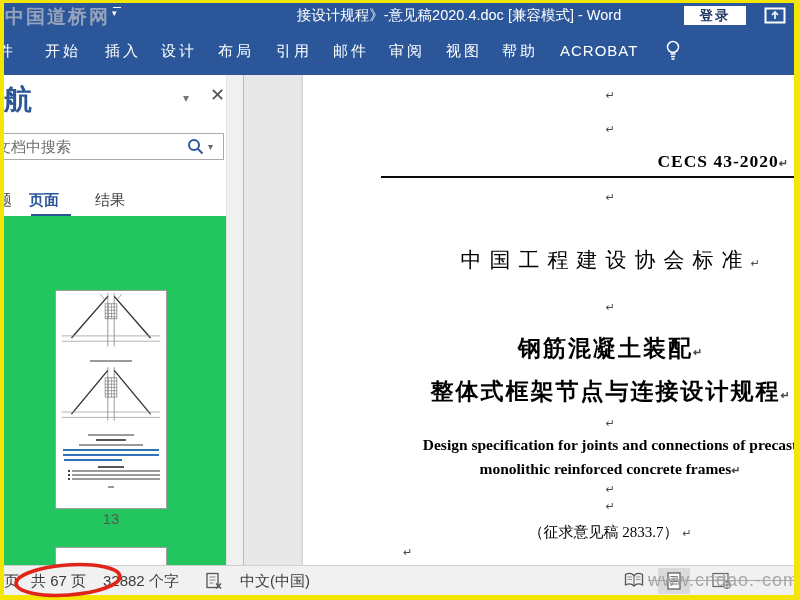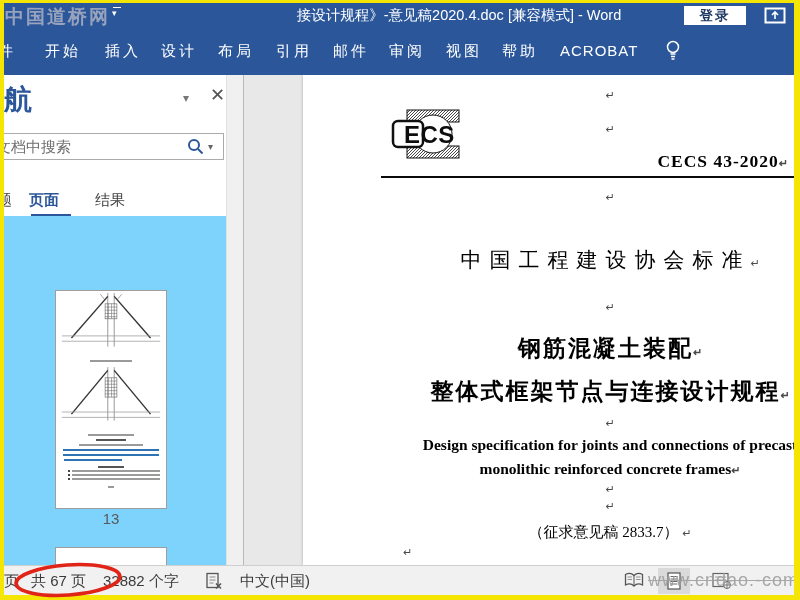--- a/index.html
+++ b/index.html
@@ -35,21 +35,21 @@
   .nav-search { position:absolute; left:-40px; top:58px; width:260px; height:27px; background:#fff; border:1px solid #ababab; }
   .nav-search-text { position:absolute; left:16px; top:4px; font-size:15px; color:#6f6f6f; white-space:nowrap; }
   .nav-search-mag { position:absolute; left:222px; top:4px; }
   .nav-search-caret { position:absolute; left:243px; top:7px; color:#666; font-size:10px; }
   .nav-tabs { position:absolute; left:0; top:108px; width:239px; height:33px; background:#fff; }
   .ntab { position:absolute; top:8px; font-size:15px; white-space:nowrap; }
   .ntab-clip { left:-22px; color:#444; width:30px; overflow:hidden; }
   .ntab-pages { left:25px; color:#2b579a; font-weight:bold;text-align:center; }
   .ntab-underline { position:absolute; left:27px; top:31px; width:40px; height:4px; background:#2b579a; }
   .ntab-results { left:91px; color:#3f3f3f; }
-  .thumbs { position:absolute; left:0; top:141px; width:222px; height:349px; background:#7dd3fc; }
+  .thumbs { position:absolute; left:0; top:141px; width:222px; height:349px; background:#22c55e; }
   .nav-scroll { position:absolute; left:222px; top:0; width:17px; height:490px; background:#f0f0f0; border-left:1px solid #e2e2e2; }
   .thumb { position:absolute; left:51px; width:112px; background:#fff; border:1px solid #9e9e9e; overflow:hidden; }
   .thumb1 { top:74px; height:219px; }
   .thumb2 { top:331px; height:159px; }
   .thumb-label { position:absolute; left:51px; top:294px; width:112px; text-align:center; font-size:15px; color:#595959; }
   .tl { height:2px; background:#9a9a9a; margin:3px auto 0 auto; }
   .tl.blue { background:#2e74b5; }
   .tl.dark { background:#555; }
   .bullet-row { display:flex; align-items:center; margin:2px 6px 0 12px; }
   .bullet-row .dot { width:2px; height:2px; background:#444; margin-right:2px; flex:none; }
@@ -217,34 +217,20 @@
       </div>
 
       <div class="pane-divider"></div>
 
       <div class="docarea">
         <div class="page">
 
           <div class="pline pil-line" style="top:14px"><span class="pilcrow">↵</span></div>
           <div class="pline pil-line" style="top:48px"><span class="pilcrow">↵</span></div>
 
-          <div style="position:absolute; left:88px; top:33px">
-            <svg width="76" height="52" viewBox="0 0 76 52">
-              <defs>
-                <pattern id="hat" width="3" height="3" patternUnits="userSpaceOnUse">
-                  <path d="M0 3 L3 0" stroke="#1a1a1a" stroke-width="0.8"></path>
-                </pattern>
-              </defs>
-              <rect x="16" y="2" width="52" height="12" fill="url(#hat)" stroke="#111" stroke-width="1"></rect>
-              <rect x="16" y="38" width="52" height="12" fill="url(#hat)" stroke="#111" stroke-width="1"></rect>
-              <circle cx="42" cy="26" r="19" fill="#fff" stroke="#111" stroke-width="1"></circle>
-              <rect x="2" y="13" width="30" height="26" rx="5" fill="#fff" stroke="#111" stroke-width="2.5"></rect>
-              <text x="13" y="35" font-size="24" font-weight="bold" font-family="Liberation Sans, sans-serif" fill="#0d0d0d" letter-spacing="0.5">ECS</text>
-            </svg>
-          </div>
 
           <div class="pline cecs" style="top:76px"><span>CECS 43-2020</span><span class="pilcrow">↵</span></div>
 
           <div class="rule"></div>
 
           <div class="pline pil-line" style="top:116px"><span class="pilcrow">↵</span></div>
 
           <div class="pline assoc" style="top:171px"><span>中国工程建设协会标准</span><span class="pilcrow" style="letter-spacing:0">↵</span></div>
 
           <div class="pline pil-line" style="top:226px"><span class="pilcrow">↵</span></div>

